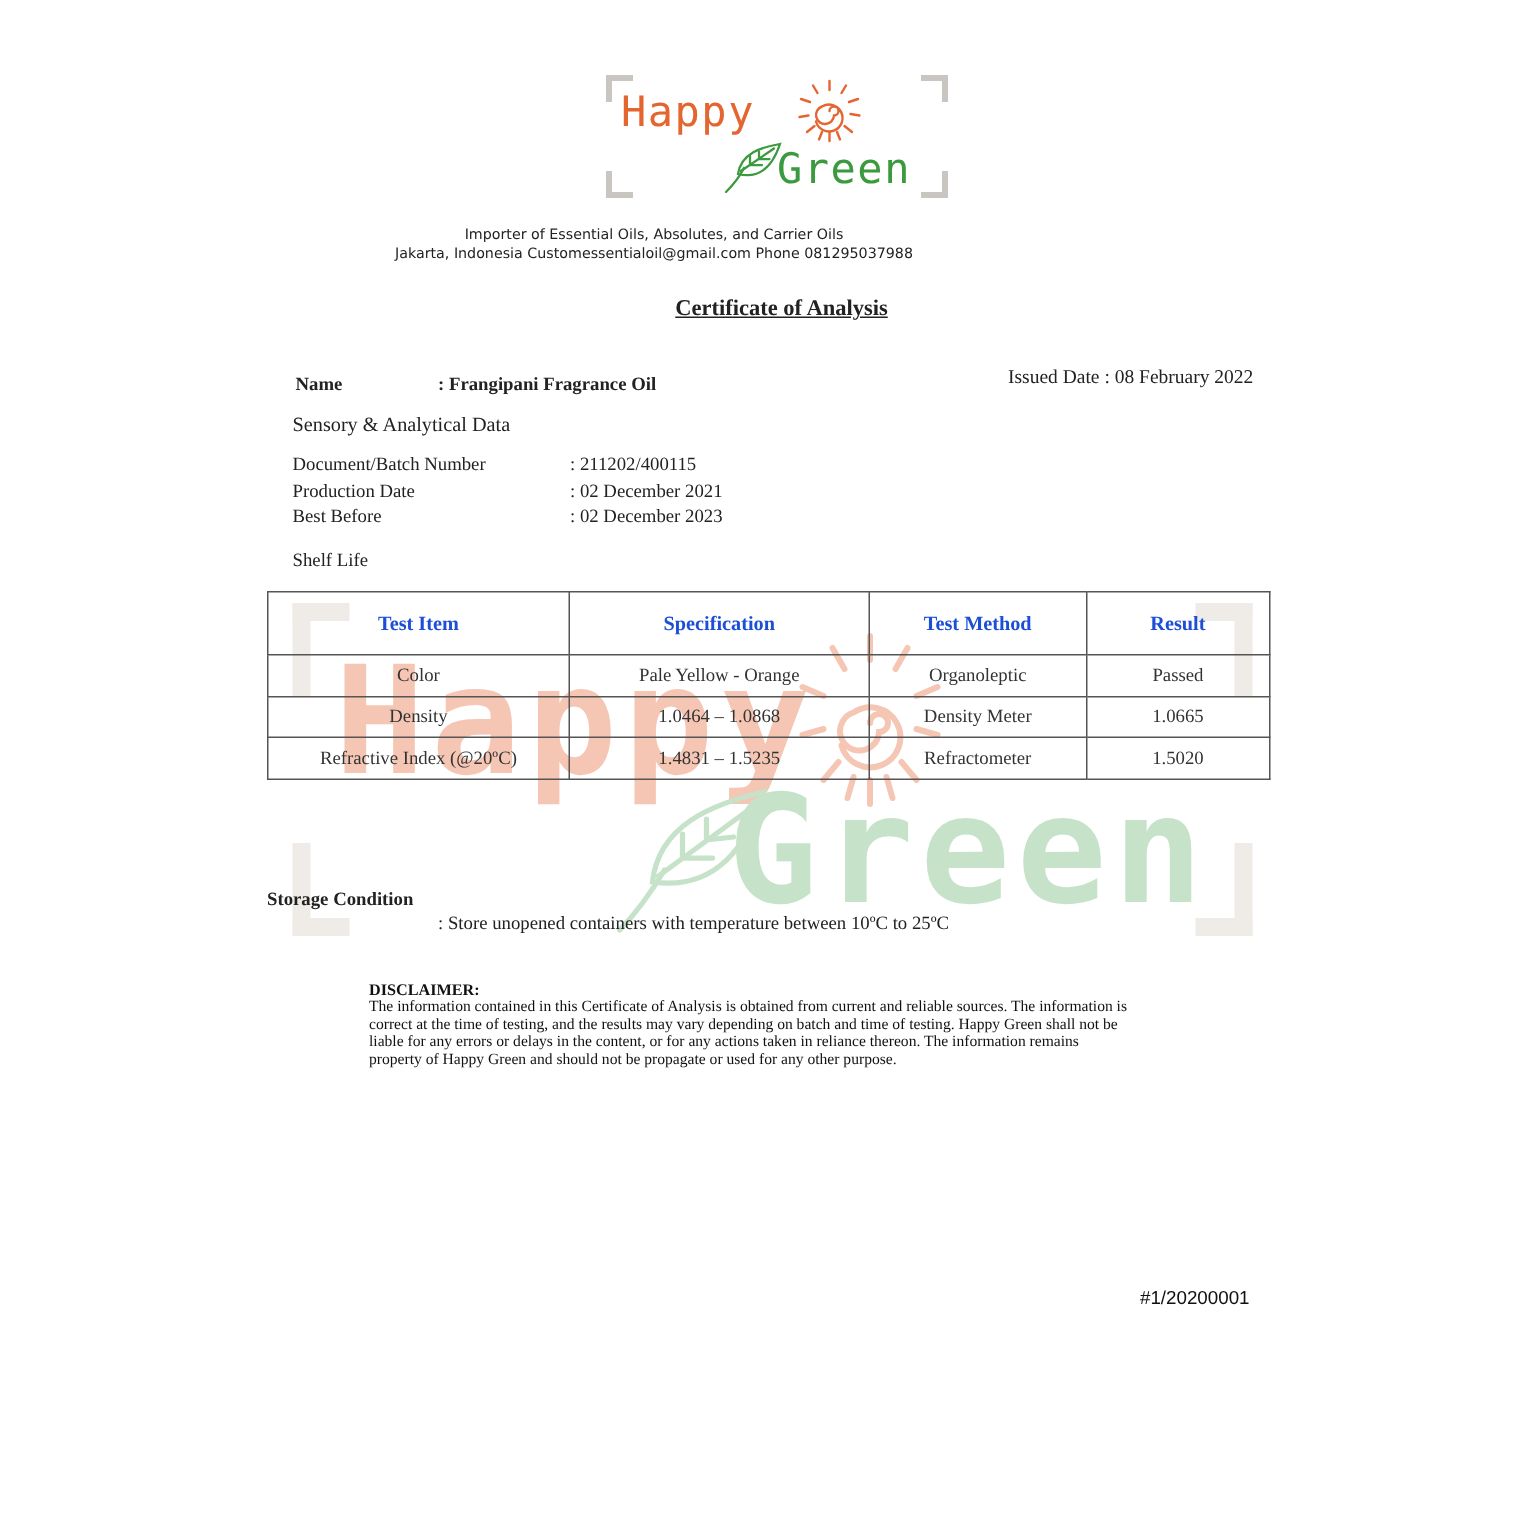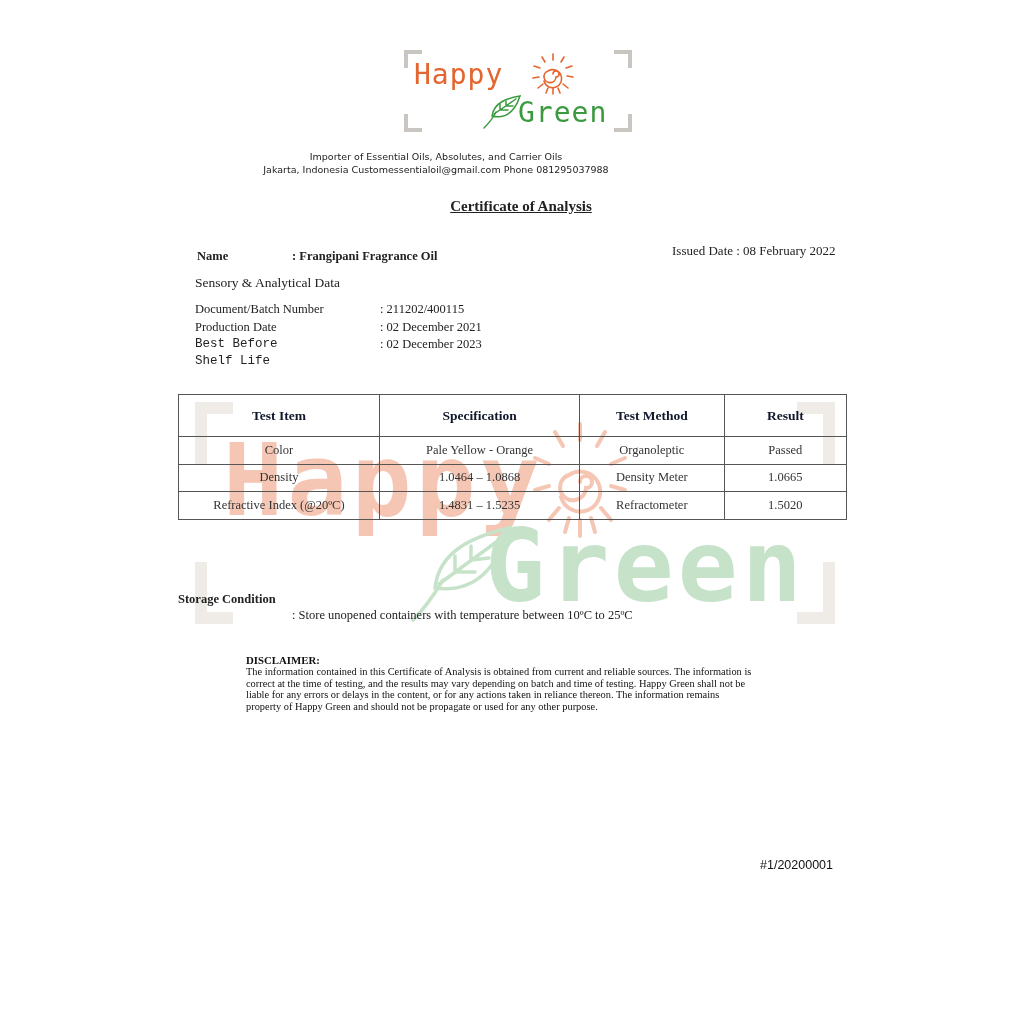--- a/index.html
+++ b/index.html
@@ -26,21 +26,21 @@
 
   
   .wm { left: 195px; top: 402px; width: 640px; height: 222px; pointer-events: none; }
   .wm-br { position: absolute; width: 26px; height: 50px; border-color: #efebe7; border-style: solid; border-width: 0; }
   .wm-happy { position: absolute; left: 28px; top: 20px; font-family: "DejaVu Sans Mono", monospace; font-size: 100px; color: #f6c6b4; font-weight: bold; letter-spacing: 4px; }
   .wm-green { position: absolute; left: 290px; top: 106px; font-family: "DejaVu Sans Mono", monospace; font-size: 100px; color: #c6e3ca; font-weight: bold; letter-spacing: 4px; }
 
   
   table.coa { position: absolute; left: 178px; top: 394px; width: 669px; border-collapse: collapse; font-size: 12.5px; color: #333; }
   table.coa td, table.coa th { border: 1px solid #555; text-align: center; padding: 0; }
-  table.coa th { height: 41px; font-weight: bold; font-size: 13.5px; color: #0f172a; }
+  table.coa th { height: 41px; font-weight: bold; font-size: 13.5px; color: #1d4ed8; }
   table.coa td { height: 26.5px; }
   .c1 { width: 201px; } .c2 { width: 200px; } .c3 { width: 144px; } .c4 { width: 122px; }
 
   .disclaimer { left: 246px; top: 655px; width: 510px; font-size: 10.4px; line-height: 11.4px; color: #111; }
   .disclaimer b { font-size: 10.8px; }
   .docno { left: 760px; top: 858px; font-family: "Liberation Sans", sans-serif; font-size: 12.5px; color: #111; }
 </style>
 </head>
 <body>
 
@@ -86,23 +86,23 @@
 <div class="abs label-b" style="left:292px;top:249px;">: Frangipani Fragrance Oil</div>
 <div class="abs txt" style="left:672px;top:243px;font-size:13px;">Issued Date : 08 February 2022</div>
 
 <div class="abs" style="left:195px;top:275px;font-weight:normal;font-size:13.5px;">Sensory &amp; Analytical Data</div>
 
 <div>
   <div class="abs txt" style="left:195px;top:302px;">Document/Batch Number</div>
   <div class="abs txt" style="left:380px;top:302px;text-align:right;">: 211202/400115</div>
   <div class="abs txt" style="left:195px;top:320px;">Production Date</div>
   <div class="abs txt" style="left:380px;top:320px;">: 02 December 2021</div>
-  <div class="abs txt" style="left:195px;top:337px;font-family:Liberation Mono, monospace;">Best Before</div>
+  <div class="abs txt" style="left:195px;top:337px;">Best Before</div>
   <div class="abs txt" style="left:380px;top:337px;">: 02 December 2023</div>
-  <div class="abs txt" style="left:195px;top:354px;font-family:Liberation Mono, monospace;">Shelf Life</div>
+  <div class="abs txt" style="left:195px;top:366px;">Shelf Life</div>
   <div class="abs txt" style="left:380px;top:355px;"></div>
 </div>
 
 <div class="abs wm">
   <div class="wm-br" style="left:0;top:0;border-left-width:12px;border-top-width:12px;"></div>
   <div class="wm-br" style="right:0;top:0;border-right-width:12px;border-top-width:12px;"></div>
   <div class="wm-br" style="left:0;bottom:0;border-left-width:12px;border-bottom-width:12px;"></div>
   <div class="wm-br" style="right:0;bottom:0;border-right-width:12px;border-bottom-width:12px;"></div>
   <span class="wm-happy">Happy</span>
   <svg style="position:absolute;left:330px;top:18px;" width="110" height="120" viewBox="0 0 110 120">

